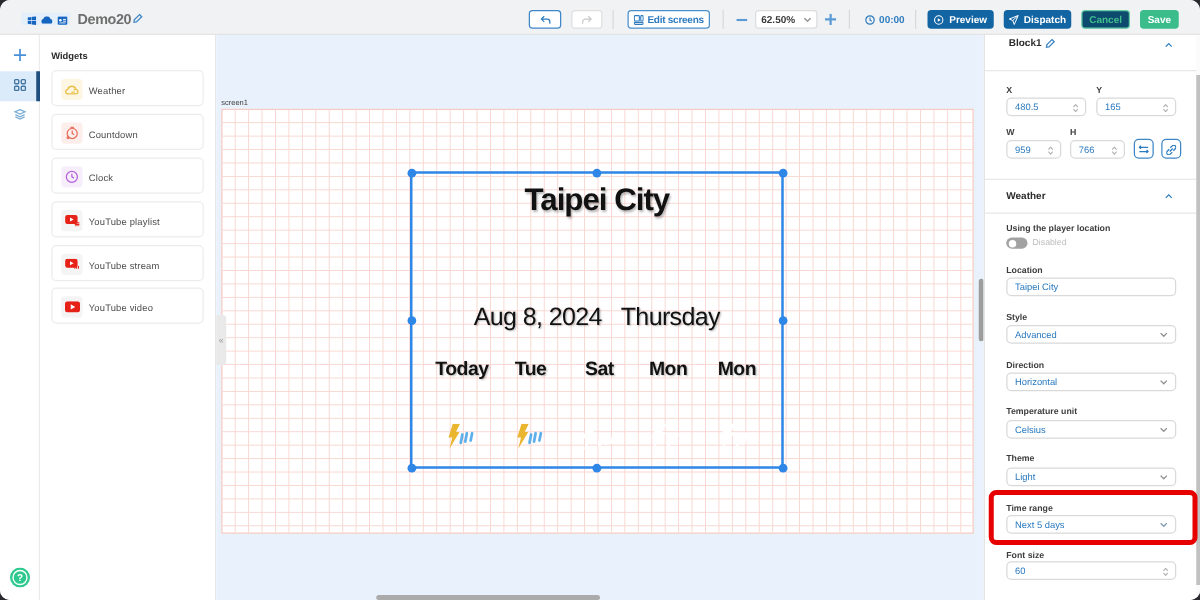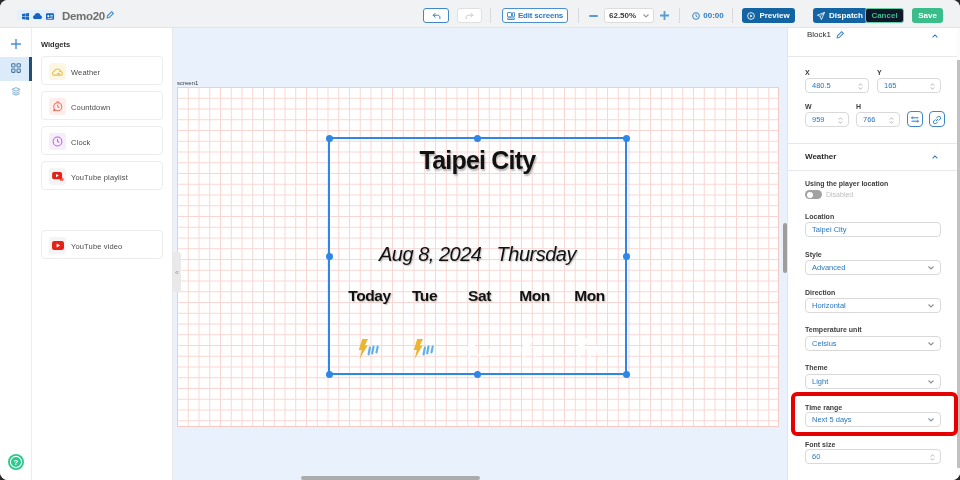--- a/index.html
+++ b/index.html
@@ -11,22 +11,22 @@
 #demotitle { position:absolute; left:62px; top:10px; font-size:11.5px; font-weight:bold; color:#6e6e6e; letter-spacing:-0.3px;}
 .tbtn { position:absolute; top:8px; height:15px; border-radius:3px; font-size:8px; display:flex; align-items:center; justify-content:center; }
 .sep { position:absolute; top:8px; height:15px; width:1px; background:#d9d9d9; }
 #undo { left:423px; width:26px; border:1px solid #3f87c7; background:#fff; }
 #redo { left:457px; width:25px; border:1px solid #e0e0e0; background:#fff; }
 #editscr { left:502px; width:66px; border:1px solid #4a90cd; background:#fff; color:#2e7cc0; font-weight:bold; gap:3px; letter-spacing:-0.2px;}
 #zoombox { left:604px; width:50px; border:1px solid #dcdcdc; background:#fff; color:#3a3a3a; font-weight:bold; justify-content:space-between; padding:0 4px;}
 #timer { left:691px; width:34px; color:#2e7cc0; font-weight:bold; gap:3px; }
 .darkbtn { background:#1264a3; color:#fff; font-weight:bold; gap:4px; }
 #preview { left:742px; width:53px;text-align:right; }
-#dispatch { left:803px; width:54px;margin-left:10px; }
-#cancel { left:865px; width:39px; background:#0f172a; border:1px solid #63cda4; color:#40bd8c; font-weight:bold; }
+#dispatch { left:803px; width:54px; }
+#cancel { left:865px; width:39px; background:#0c4a6e; border:1px solid #63cda4; color:#40bd8c; font-weight:bold; }
 #save { left:912px; width:31px; background:#3abd8b; color:#fff; font-weight:bold; }
 
 #rail { position:absolute; left:0; top:28px; width:32px; height:452px; background:#fff; border-right:1px solid #ececec; }
 #railsel { position:absolute; left:0; top:57px; width:32px; height:24px; background:#dcebfa; }
 #railbar { position:absolute; left:29px; top:57px; width:3px; height:24px; background:#1d4e7e; }
 
 #wpanel { position:absolute; left:32px; top:28px; width:141px; height:452px; background:#fff; border-right:1px solid #e8e8e8; }
 #wpanel h3 { position:absolute; left:9px; top:12px; font-size:7.5px; color:#2b2b2b; }
 .card { position:absolute; left:9px; width:122px; height:29px; background:#fff; border:1px solid #ececec; border-radius:4px; }
 .card .ic { position:absolute; left:7px; top:6px; width:17px; height:17px; border-radius:3px; display:flex; align-items:center; justify-content:center; }
@@ -38,21 +38,21 @@
   background-image:linear-gradient(to right,#f9d6d1 1px,transparent 1px),linear-gradient(to bottom,#f9d6d1 1px,transparent 1px);
   background-size:10.75px 10.75px; border:1px solid #f4cac4; background-position:-1px -1px; }
 #collapsetab { position:absolute; left:0px; top:224px; width:8px; height:40px; background:#e9e9e9; border-radius:0 3px 3px 0; color:#9a9a9a; font-size:7px; display:flex; align-items:center; justify-content:center;}
 #selbox { position:absolute; left:155px; top:109px; width:299px; height:238px; border:2px solid #2e87e6; }
 .hdl { position:absolute; width:7px; height:7px; border-radius:50%; background:#2e87e6; }
 
 .wline { position:absolute; width:100%; text-align:center; color:#111; }
 #wcity { top:7px; font-size:25px; font-weight:600; letter-spacing:-0.8px; text-shadow:1px 1.5px 2px rgba(0,0,0,0.30); }
 #wtemp { position:absolute; left:0; top:40px; width:100%; height:60px; }
 #wtemptxt { position:absolute; left:30px; top:-2px; width:163px; height:60px; font-size:70px; line-height:66px; color:#111; text-shadow:1.5px 2px 2.5px rgba(0,0,0,0.30); transform:scaleX(0.84); transform-origin:left; white-space:nowrap; letter-spacing:-2px;}
-#wdate { top:104px; font-size:20px; letter-spacing:-0.5px; text-shadow:1px 1px 1.5px rgba(0,0,0,0.26);font-style:italic; }
+#wdate { top:104px; font-size:20px; letter-spacing:-0.5px; text-shadow:1px 1px 1.5px rgba(0,0,0,0.26); }
 #wdays { position:absolute; left:12px; top:148px; width:275px; display:flex; }
 #wdays div { width:55px; text-align:center; font-size:15.5px; font-weight:600; letter-spacing:-0.4px; color:#111; text-shadow:1px 1px 1.5px rgba(0,0,0,0.26);}
 #wicons { position:absolute; left:12px; top:198px; width:275px; display:flex; }
 #wicons div { width:55px; height:24px; display:flex; align-items:center; justify-content:center; }
 #vscroll { position:absolute; left:610px; top:195px; width:4px; height:50px; background:#9d9d9d; border-radius:2px; }
 #hscroll { position:absolute; left:128px; top:448px; width:179px; height:4px; background:#ababab; border-radius:2px; }
 
 #rpanel { position:absolute; left:787px; top:28px; width:173px; height:452px; background:#fff; border-left:1px solid #e4e4e4; font-size:7px; }
 #rpanel .lab { position:absolute; font-size:7px; font-weight:bold; color:#3d3d3d; }
 #rpanel .ctrl { position:absolute; left:17px; width:136px; height:15px; border:1px solid #d9d9d9; border-radius:4px; background:#fff; color:#2878be; font-size:7.5px; line-height:13.5px; padding-left:6px; }
@@ -194,20 +194,32 @@
         <div class="ic" style="background:#f4f4f4">
           <svg width="12" height="9" viewBox="0 0 13 10">
             <rect width="11" height="8" rx="2" fill="#e62117"></rect>
             <path fill="#fff" d="M4.3 2.2 L7.5 4 L4.3 5.8 Z"></path>
             <g stroke="#e62117" stroke-width="0.9">
               <path d="M8.6 7 L12.6 7 M8.6 8.4 L12.6 8.4 M8.6 9.8 L12.6 9.8"></path>
             </g>
           </svg>
         </div>
         <div class="lb">YouTube playlist</div>
+      </div>
+  <div class="card" style="top:168px">
+        <div class="ic" style="background:#f4f4f4">
+          <svg width="12" height="9" viewBox="0 0 13 10">
+            <rect width="11" height="8" rx="2" fill="#e62117"></rect>
+            <path fill="#fff" d="M4.3 2.2 L7.5 4 L4.3 5.8 Z"></path>
+            <g stroke="#e62117" stroke-width="0.9">
+              <path d="M8.6 8.8 L8.6 6.5 M10.2 8.8 L10.2 5.8 M11.8 8.8 L11.8 6.5"></path>
+            </g>
+          </svg>
+        </div>
+        <div class="lb">YouTube stream</div>
       </div>
   <div class="card" style="top:202px">
         <div class="ic" style="background:#f4f4f4">
           <svg width="12" height="9" viewBox="0 0 12 9">
             <rect width="12" height="9" rx="2.2" fill="#e62117"></rect>
             <path fill="#fff" d="M4.6 2.4 L8.2 4.5 L4.6 6.6 Z"></path>
           </svg>
         </div>
         <div class="lb">YouTube video</div>
       </div>
@@ -286,21 +298,21 @@
     <div class="hdl" style="right:-4.5px; top:114px"></div>
     <div class="hdl" style="left:-4.5px; bottom:-4.5px"></div>
     <div class="hdl" style="left:144px; bottom:-4.5px"></div>
     <div class="hdl" style="right:-4.5px; bottom:-4.5px"></div>
   </div>
   <div id="vscroll"></div>
   <div id="hscroll"></div>
 </div>
 
 <div id="rpanel">
-  <div style="position:absolute;left:19px;top:2px;font-size:8px;font-weight:normal;color:#2b2b2b;">Block1</div>
+  <div style="position:absolute;left:19px;top:2px;font-size:8px;font-weight:bold;color:#2b2b2b;">Block1</div>
   <svg style="position:absolute;left:48px;top:2px" width="9" height="9" viewBox="0 0 12 12">
         <path fill="none" stroke="#3f87c7" stroke-width="1.4" d="M7.5 2.2 L9.8 4.5 L4.2 10.1 L1.6 10.4 L1.9 7.8 Z"></path>
       </svg>
   <svg class="chev" style="left:auto;right:22px;top:6px" width="8" height="5" viewBox="0 0 8 5">
         <path fill="none" stroke="#2e7cc0" stroke-width="1.4" d="M0.8 4.2 L4 1 L7.2 4.2"></path>
       </svg>
   <div class="hr" style="top:28px"></div>
 
   <div class="lab" style="left:17px;top:41px">X</div>
   <div class="ctrl" style="top:50px;width:64px">480.5<svg class="spin" viewBox="0 0 5 8">

